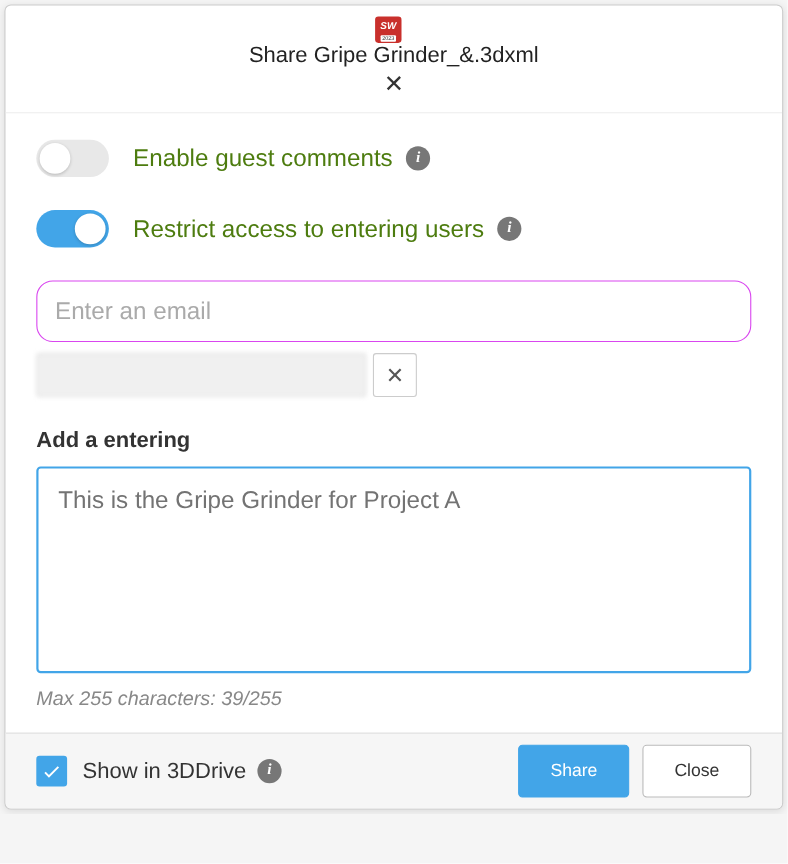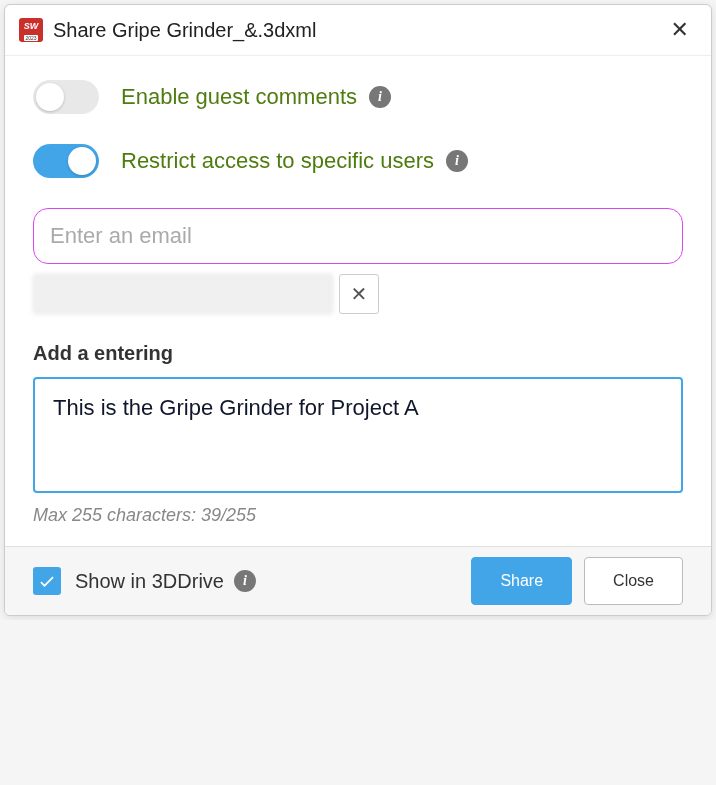--- a/index.html
+++ b/index.html
@@ -17,20 +17,21 @@
       border: 1px solid #ccc;
       border-radius: 6px;
       overflow: hidden;
       box-shadow: 0 2px 8px rgba(0,0,0,0.1);
     }
     .titlebar {
       display: flex;
       align-items: center;
       padding: 10px 14px;
       border-bottom: 1px solid #eee;
+      flex-direction: column;
     }
     .app-icon {
       width: 24px;
       height: 24px;
       background: #c9302c;
       border-radius: 3px;
       position: relative;
       margin-right: 10px;
       display: flex;
       align-items: center;
@@ -160,24 +161,24 @@
       border-radius: 3px;
     }
     .section-label {
       font-size: 20px;
       font-weight: bold;
       color: #333;
       margin-bottom: 12px;
     }
     .message-box {
       width: 100%;
-      height: 116px;
+      height: 188px;
       padding: 16px 18px;
       font-size: 22px;
-      color: #0f172a;
+      color: #737373;
       border: 2px solid #42a5e8;
       border-radius: 4px;
       resize: none;
       font-family: inherit;
       margin-bottom: 8px;
     }
     .counter-text {
       font-size: 18px;
       font-style: italic;
       color: #888;
@@ -242,21 +243,21 @@
         <div class="toggle-knob"></div>
       </div>
       <span class="toggle-label">Enable guest comments</span>
       <span class="info-icon">i</span>
     </div>
 
     <div class="toggle-row">
       <div class="toggle toggle-on">
         <div class="toggle-knob"></div>
       </div>
-      <span class="toggle-label">Restrict access to specific users</span>
+      <span class="toggle-label">Restrict access to entering users</span>
       <span class="info-icon">i</span>
     </div>
 
     <input type="text" class="email-input" placeholder="Enter an email" style="">
 
     <div class="chip-row">
       <div class="chip"></div>
       <div class="chip-remove">✕</div>
     </div>
 

